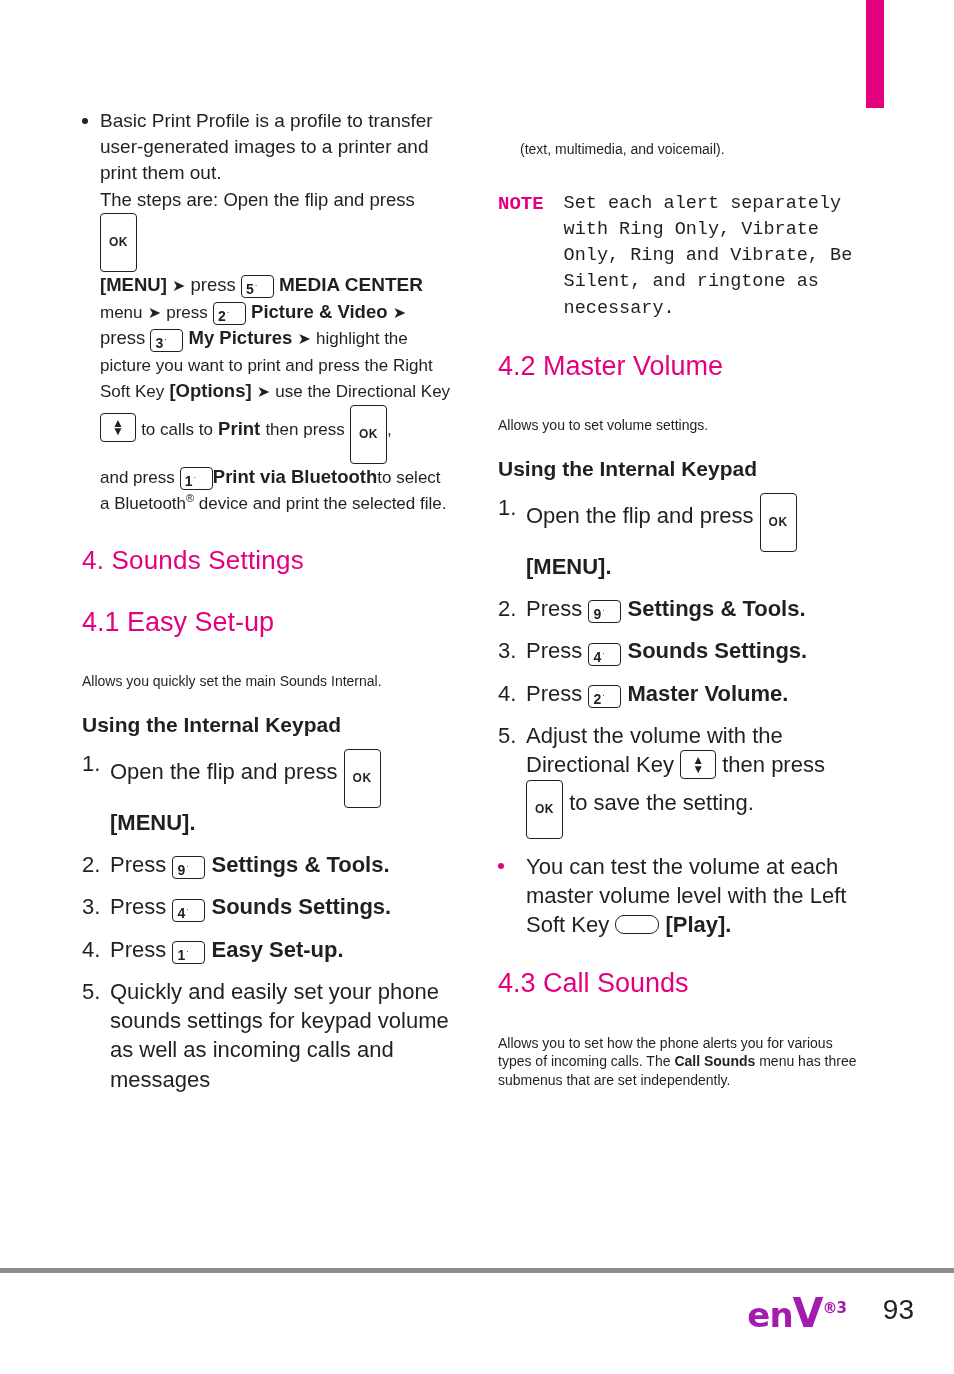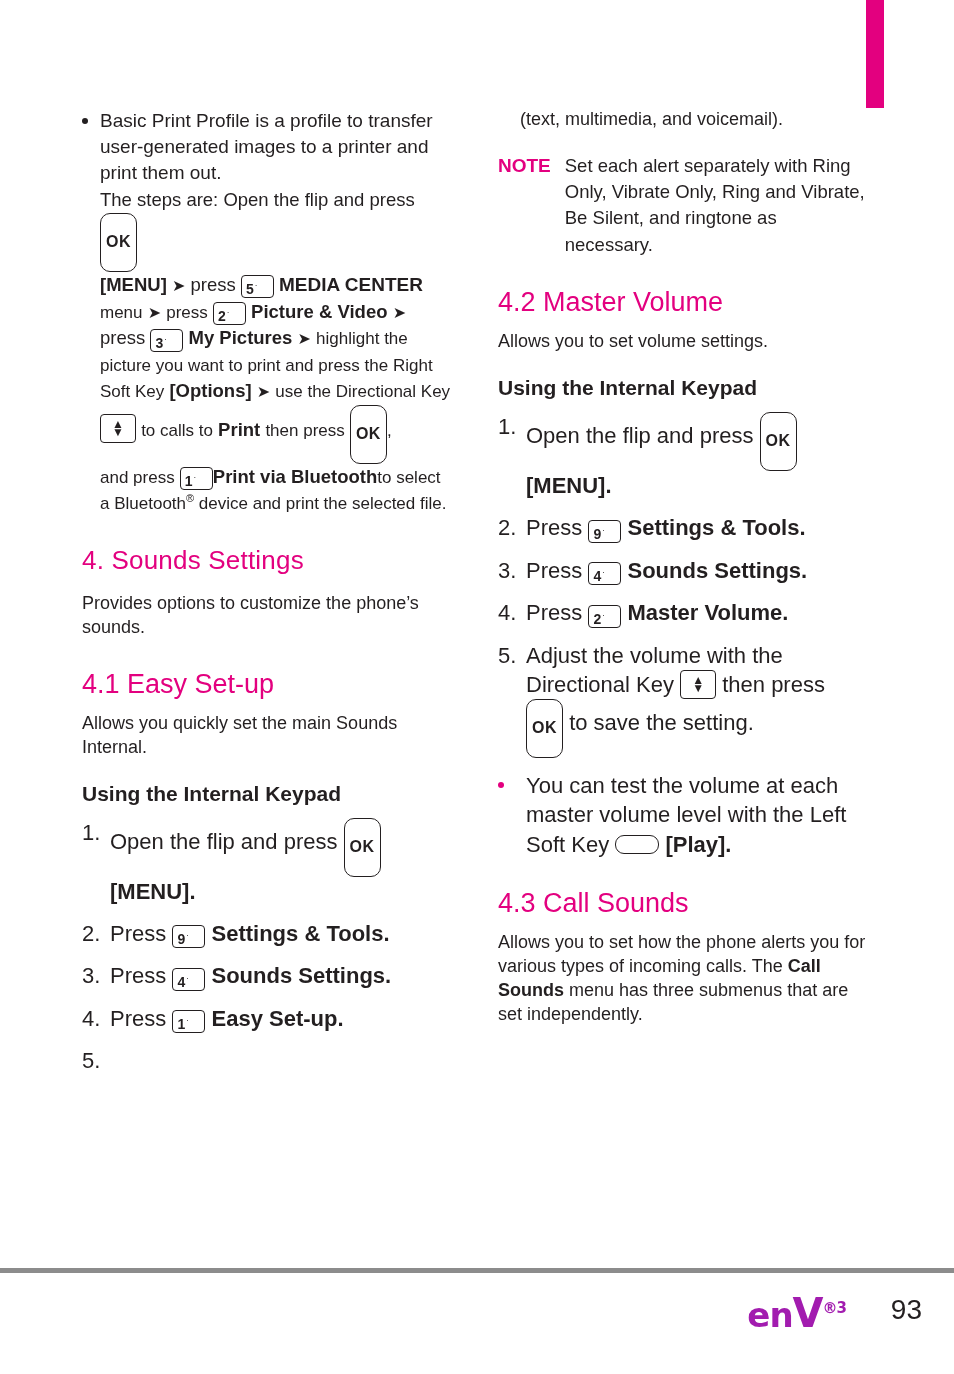--- a/index.html
+++ b/index.html
@@ -77,25 +77,24 @@
     font-family: "Liberation Sans", sans-serif;
     text-align: center;
     vertical-align: -3px;
     background: #fff;
     position: relative;
   }
   .key-ok {
     min-width: 31px;
     height: 21px;
     line-height: 20px;
-    font-size: 16px;
+    font-size: 12px;
     font-weight: bold;
     letter-spacing: 0.5px;
     padding: 18px 2px;
-    border-radius: 10px;
   }
   .key-num {
     width: 27px;
     height: 21px;
     line-height: 20px;
     font-size: 14px;
     font-weight: bold;
     text-align: left;
     padding-left: 4px;
   }
@@ -148,47 +147,49 @@
     font-weight: normal;
     margin: 26px 0 10px 0;
   }
   h3.subhead {
     font-size: 21px;
     font-weight: bold;
     margin: 20px 0 10px 0;
     color: #231f20;
   }
   p.body {
-    font-size: 18px;
+    font-size: 14px;
     line-height: 1.33;
     margin-bottom: 4px;
+    margin-top: 32px;
   }
   ol.steps {
     list-style: none;
     margin: 0;
     padding: 0;
     font-size: 22px;
     line-height: 1.33;
   }
   ol.steps > li {
     position: relative;
     padding-left: 28px;
     margin-bottom: 13px;
   }
   ol.steps > li > .num {
     position: absolute;
     left: 0;
     top: 0;
   }
   .note-block {
     display: flex;
-    gap: 14px;
-    margin: 21px 0 6px 0;
+    gap: 20px;
+    margin: 32px 0 6px 0;
     font-size: 18.5px;
     line-height: 1.42;
+    font-family: Liberation Mono, monospace;
   }
   .note-label {
     color: #e3007f;
     font-weight: bold;
     font-size: 19px;
     flex: 0 0 auto;
   }
   .note-text { flex: 1 1 auto; }
 
   
@@ -207,21 +208,21 @@
     color: #a21caf;
     font-size: 34px;
     font-weight: bold;
     letter-spacing: -1px;
     font-family: "DejaVu Sans", sans-serif;
   }
   .logo .vee { font-size: 40px; }
   .logo sup { font-size: 15px; vertical-align: 14px; }
   .page-num {
     position: absolute;
-    right: 32px;
+    right: 40px;
     top: 1294px;
     font-size: 28px;
     color: #231f20;
   }
   .reg { font-size: 11px; vertical-align: super; }
 </style>
 </head>
 <body>
 
 <div class="page">
@@ -263,21 +264,20 @@
           </span></span>
       <span class="tight">to calls to</span>
       <span class="b">Print</span>
       <span class="tight">then press</span>
       <span class="key key-ok">OK</span><span class="tight">,</span><br>
       <span class="tight">and press</span>
       <span class="key key-num"><span>1</span><sup>·</sup></span><span class="b">Print via Bluetooth</span><span class="tight">to select a Bluetooth</span><span class="reg">®</span><span class="tight"> device and print the selected file.</span>
     </div>
 
     <h1 class="chapter">4. Sounds Settings</h1>
-    <p class="body">Provides options to customize the phone’s sounds.</p>
 
     <h2 class="section">4.1 Easy Set-up</h2>
     <p class="body">Allows you quickly set the main Sounds Internal.</p>
 
     <h3 class="subhead">Using the Internal Keypad</h3>
 
     <ol class="steps">
       <li>
         <span class="num">1.</span>
         <span>Open the flip and press</span>
@@ -297,20 +297,21 @@
         <span class="b">Sounds Settings.</span>
       </li>
       <li>
         <span class="num">4.</span>
         <span>Press</span>
         <span class="key key-num"><span>1</span><sup>·</sup></span>
         <span class="b">Easy Set-up.</span>
       </li>
       <li>
         <span class="num">5.</span>
+        <span>Quickly and easily set your phone sounds settings for keypad volume as well as incoming calls and messages</span>
       </li>
     </ol>
   </div>
 
   <div class="col col-right">
 
     <p class="body" style="padding-left:22px">(text, multimedia, and voicemail).</p>
 
     <div class="note-block">
       <span class="note-label">NOTE</span>

